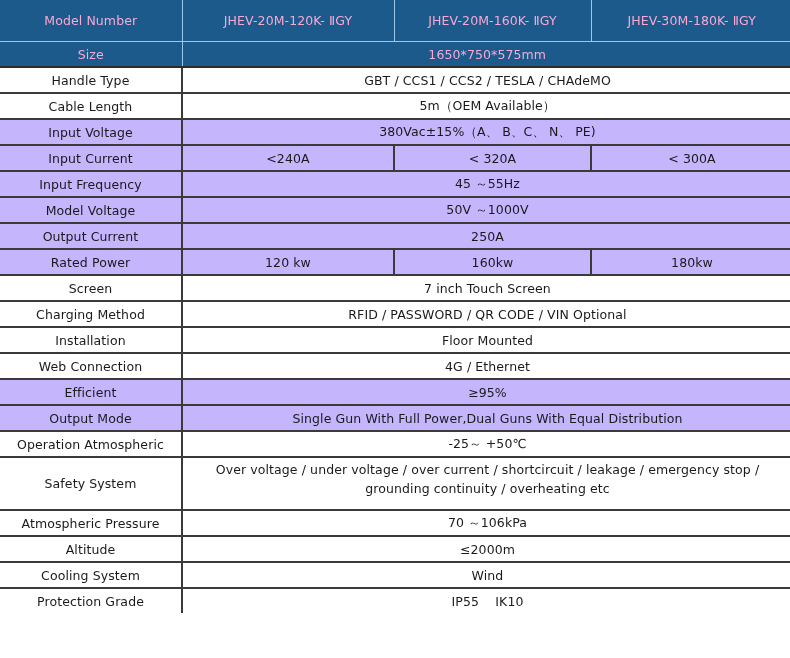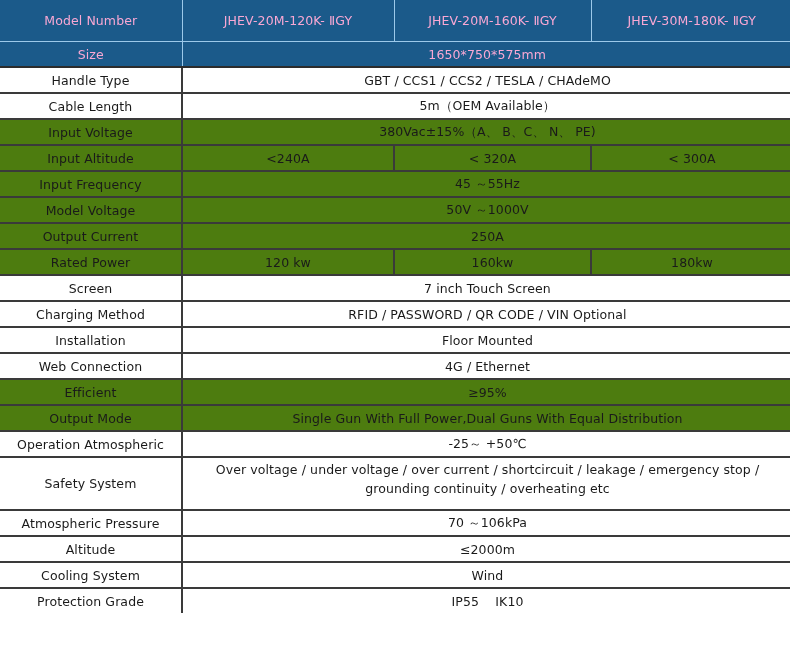--- a/index.html
+++ b/index.html
@@ -7,21 +7,21 @@
          font-family:"DejaVu Sans", sans-serif; color:#1a1a1a; }
   table { border-collapse:collapse; position:absolute; left:0; top:0; width:792px; table-layout:fixed; }
   td { padding:0; text-align:center; vertical-align:middle; font-size:12.5px; letter-spacing:0.1px;
        border:2px solid #3a3a3a; white-space:nowrap; overflow:hidden; }
   col.c0 { width:182px; } col.c1 { width:212px; } col.c2 { width:197px; } col.c3 { width:201px; }
   tr.hdr td { background:#1b5a8a; color:#f9a8d4; border:1px solid #9cc9ea; font-size:12.5px; }
   tr.hdr td:first-child { border-left:none; }
   tr.hdr.r0 td { height:41px; border-top:none; }
   tr.hdr.r1 td { height:24px; border-bottom:2px solid #2c2c2c; }
   tr.w td { background:#ffffff; }
-  tr.b td { background:#4d7c0f; }
+  tr.b td { background:#c4b5fd; }
   tr td:first-child { border-left:none; }
   tr td:last-child { border-right:none; }
   tr.std td { height:24px; }
   tr.tall td { height:49px; }
   td.wrap { white-space:normal; line-height:19px; vertical-align:top; padding-top:2px; font-size:12.5px; }
   tr.last td { border-bottom:none;margin-left:31px; }
   tr.last td:not(:first-child) { border-right:none; }
 </style>
 </head>
 <body>
@@ -50,21 +50,21 @@
   </tr>
   <tr class="w std">
     <td>Cable Length</td>
     <td colspan="3">5m（OEM Available）</td>
   </tr>
   <tr class="b std">
     <td>Input Voltage</td>
     <td colspan="3">380Vac±15%（A、 B、C、 N、 PE)</td>
   </tr>
   <tr class="b std">
-    <td>Input Altitude</td>
+    <td>Input Current</td>
     <td>&lt;240A</td>
     <td>&lt; 320A</td>
     <td>&lt; 300A</td>
   </tr>
   <tr class="b std">
     <td>Input Frequency</td>
     <td colspan="3">45 ～55Hz</td>
   </tr>
   <tr class="b std">
     <td>Model Voltage</td>

